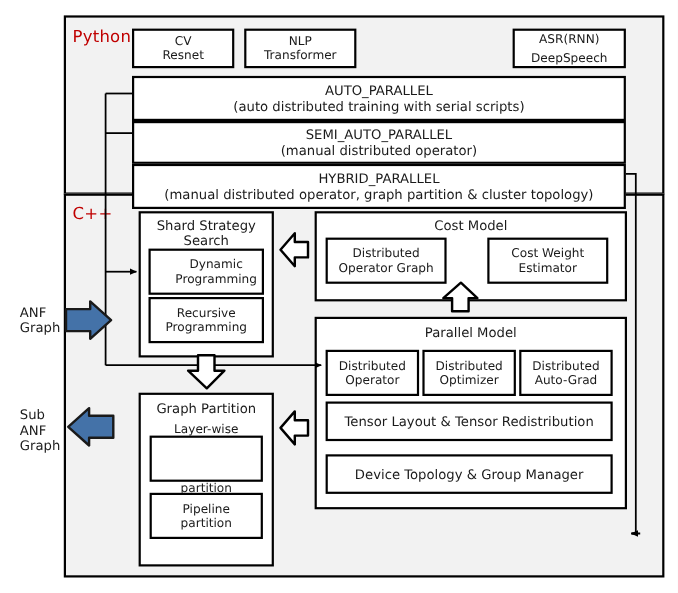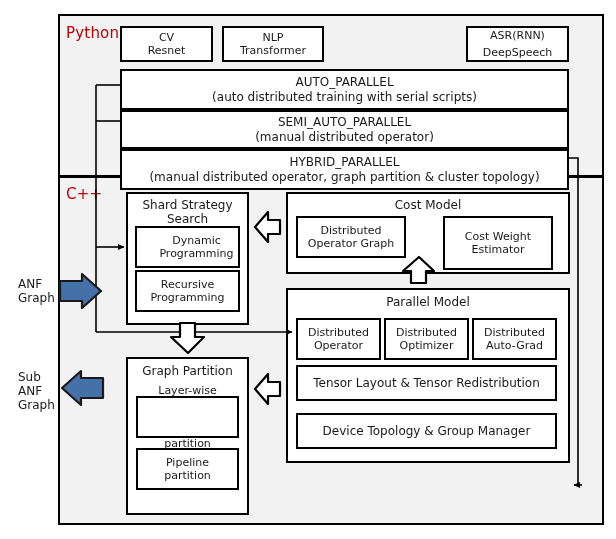--- a/index.html
+++ b/index.html
@@ -81,21 +81,21 @@
   
   #shard-group { left: 126px; top: 192px; width: 123px; height: 133px; }
   #shard-title { top: 198px; left: 126px; width: 123px; }
   #dyn-prog  { left: 135px; top: 226px; width: 105px; height: 42px; padding-left: 20px; }
   #rec-prog  { left: 135px; top: 270px; width: 105px; height: 42px; }
 
   
   #cost-group { left: 286px; top: 192px; width: 284px; height: 82px; }
   #cost-title { top: 198px; left: 286px; width: 284px; }
   #dist-op-cost { left: 296px; top: 216px; width: 110px; height: 42px; }
-  #cost-weight  { left: 443px; top: 216px; width: 110px; height: 54px; }
+  #cost-weight  { left: 443px; top: 216px; width: 110px; height: 42px; }
 
   
   #pm-group { left: 286px; top: 288px; width: 284px; height: 175px; }
   #pm-title { top: 295px; left: 286px; width: 284px; }
   #dist-operator { left: 296px; top: 318px; width: 85px;  height: 42px; }
   #dist-optimizer{ left: 384px; top: 318px; width: 85px;  height: 42px; }
   #dist-autograd { left: 472px; top: 318px; width: 85px;  height: 42px; }
   #tensor-layout { left: 296px; top: 365px; width: 261px; height: 36px; }
   #device-topo   { left: 296px; top: 413px; width: 261px; height: 36px; }
   #tensor-layout, #device-topo { font-size: 12px; }

